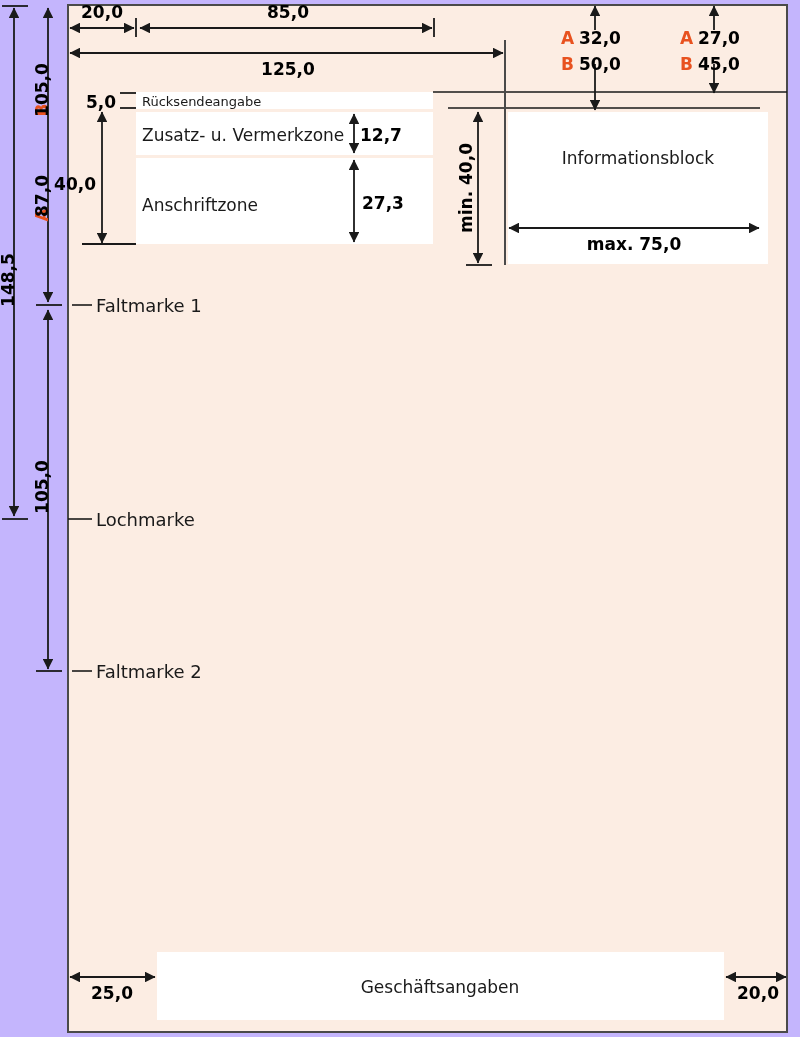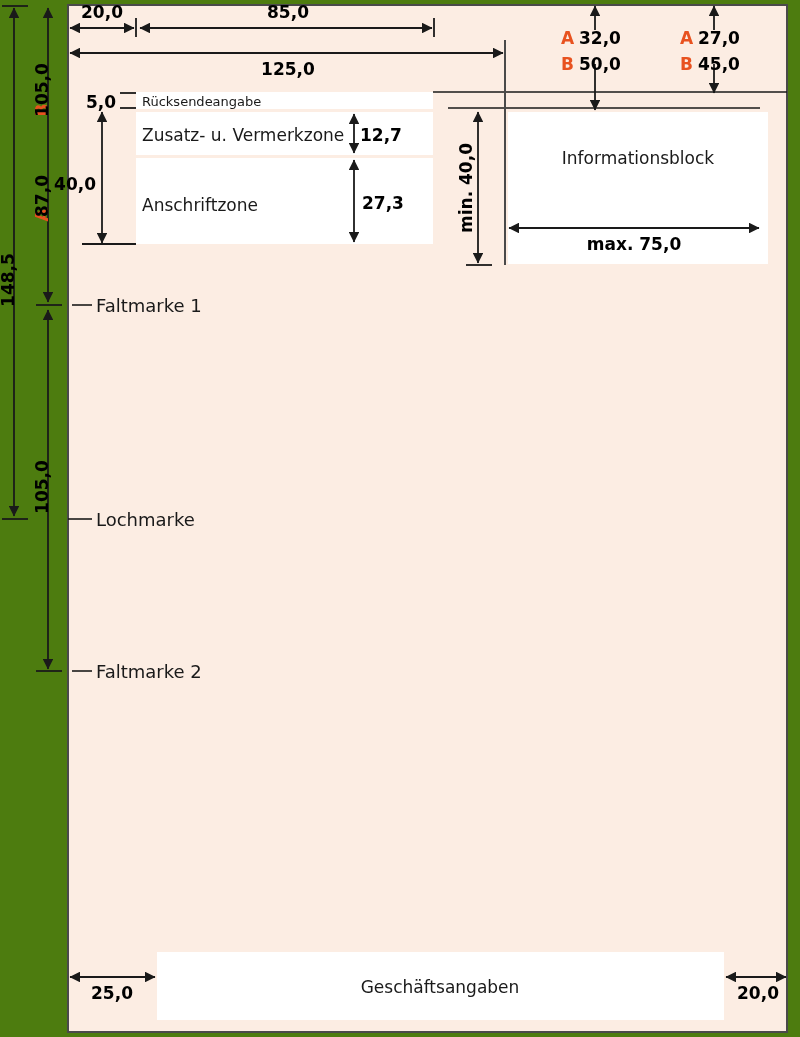--- a/index.html
+++ b/index.html
@@ -1,18 +1,18 @@
 <!DOCTYPE html>
 <html><head>
 <meta charset="utf-8">
 <style>
   html,body{margin:0;padding:0;background:#ffffff;}
   body{width:800px;height:1037px;overflow:hidden;
        font-family:"DejaVu Sans","Liberation Sans",sans-serif;}
-  #stage{position:relative;width:800px;height:1037px;background:#4d7c0f;}
+  #stage{position:relative;width:800px;height:1037px;background:#c4b5fd;}
   svg{display:block;}
   .dimtxt{font-family:"DejaVu Sans","Liberation Sans",sans-serif;
           font-size:17px;font-weight:bold;fill:#000000;}
   .abmark{font-family:"DejaVu Sans","Liberation Sans",sans-serif;
           font-size:17px;font-weight:bold;fill:#E8521F;}
   .zonetxt{font-family:"DejaVu Sans","Liberation Sans",sans-serif;
            font-size:17px;font-weight:normal;fill:#1a1a1a;}
   .zonetxt-sm{font-family:"DejaVu Sans","Liberation Sans",sans-serif;
            font-size:13px;font-weight:normal;fill:#1a1a1a;}
   .marktxt{font-family:"DejaVu Sans","Liberation Sans",sans-serif;

